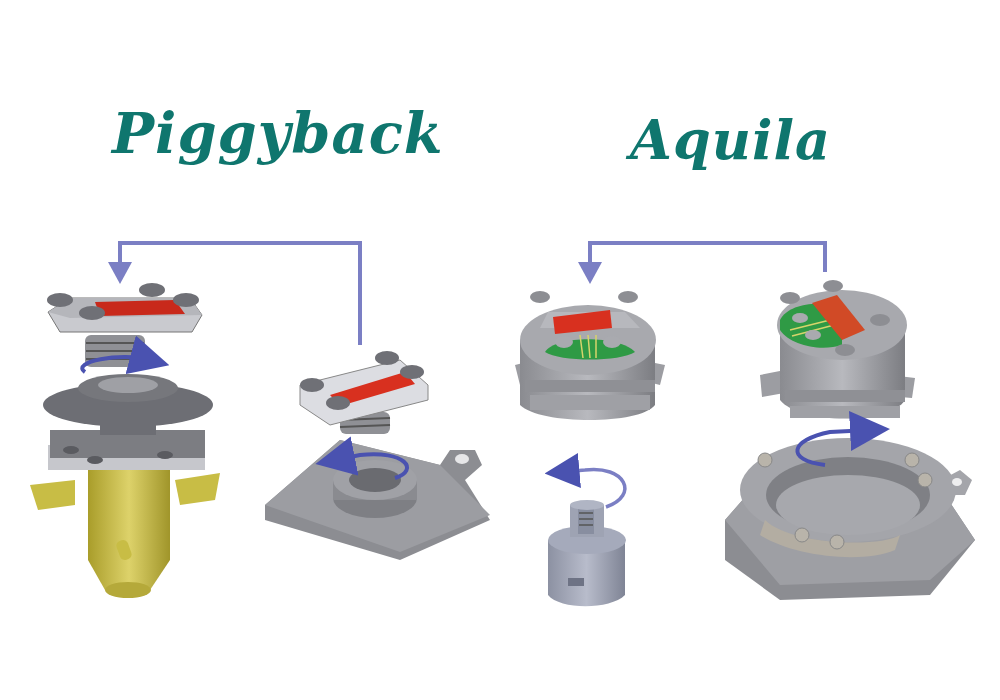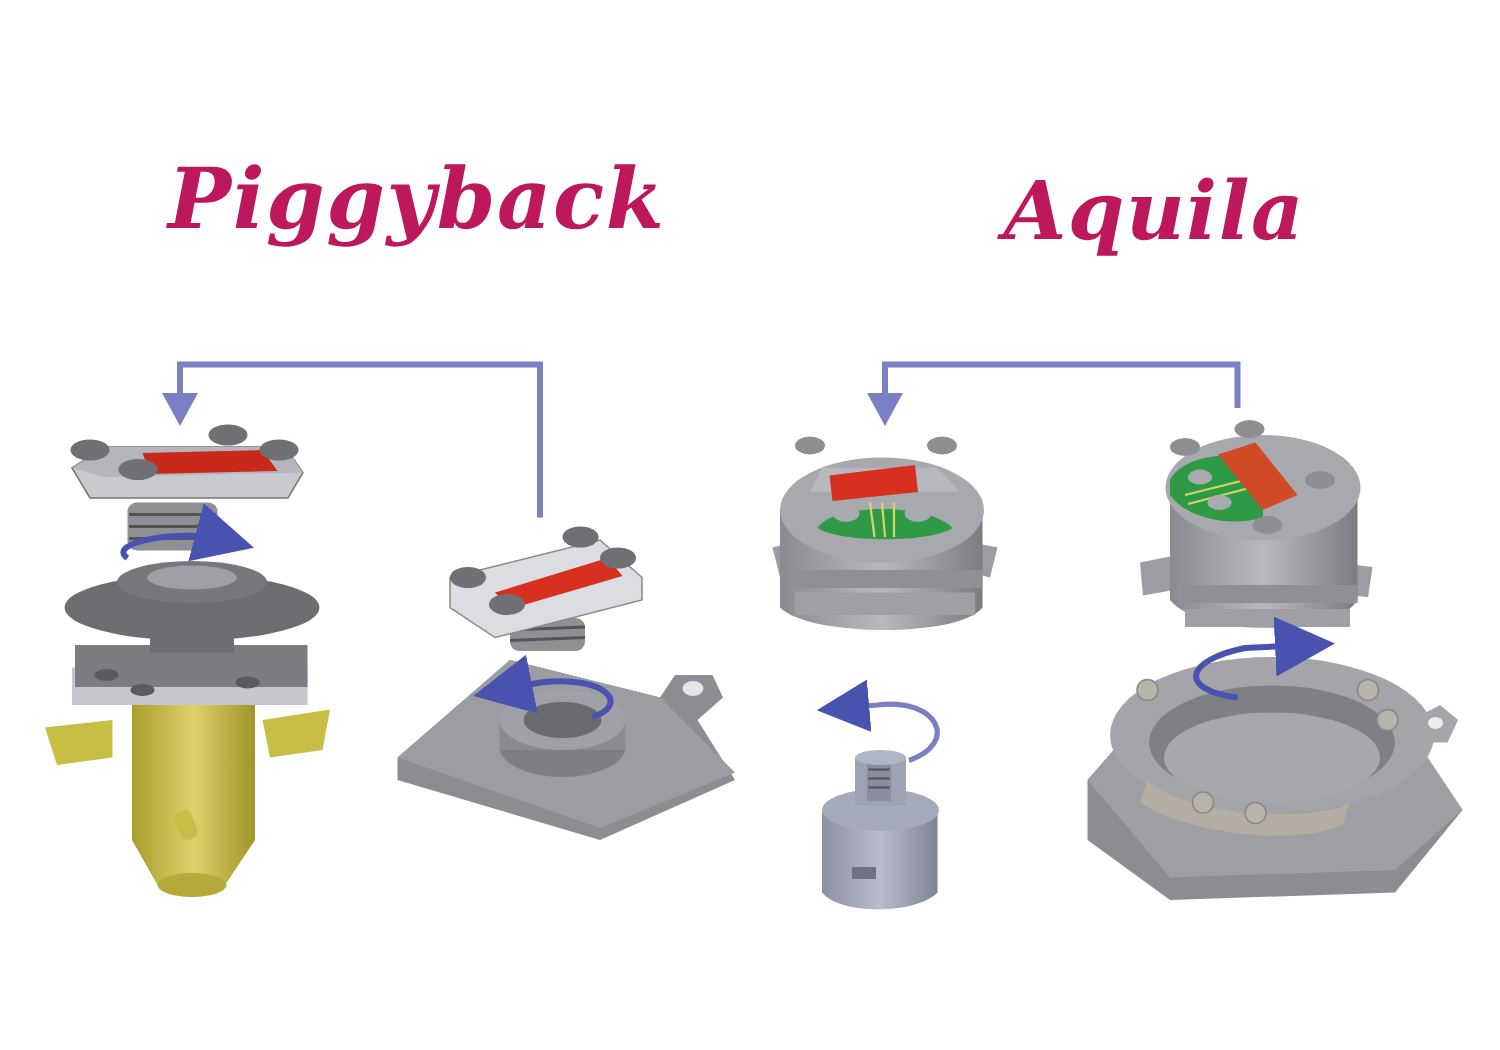--- a/index.html
+++ b/index.html
@@ -1,19 +1,19 @@
 <!DOCTYPE html>
 <html><head>
 <meta charset="utf-8">
 <style>
   html, body { margin:0; padding:0; }
   body { width:1000px; height:700px; background:#ffffff; position:relative; overflow:hidden; font-family:"DejaVu Serif", serif; }
-  .title { position:absolute; font-family:"DejaVu Serif", serif; font-style:italic; font-weight:bold; color:#be185d; letter-spacing:1px; }
+  .title { position:absolute; font-family:"DejaVu Serif", serif; font-style:italic; font-weight:bold; color:#0f766e; letter-spacing:1px; }
   #t-left { left:112px; top:100px; font-size:56px; }
-  #t-right { left:630px; top:108px; font-size:54px;margin-left:39px; }
+  #t-right { left:630px; top:108px; font-size:54px; }
   svg.stage { position:absolute; left:0; top:0; }
 </style>
 </head>
 <body>
 
 <div class="title" id="t-left">Piggyback</div>
 <div class="title" id="t-right">Aquila</div>
 
 <svg class="stage" width="1000" height="700" viewBox="0 0 1000 700">
   <defs>

